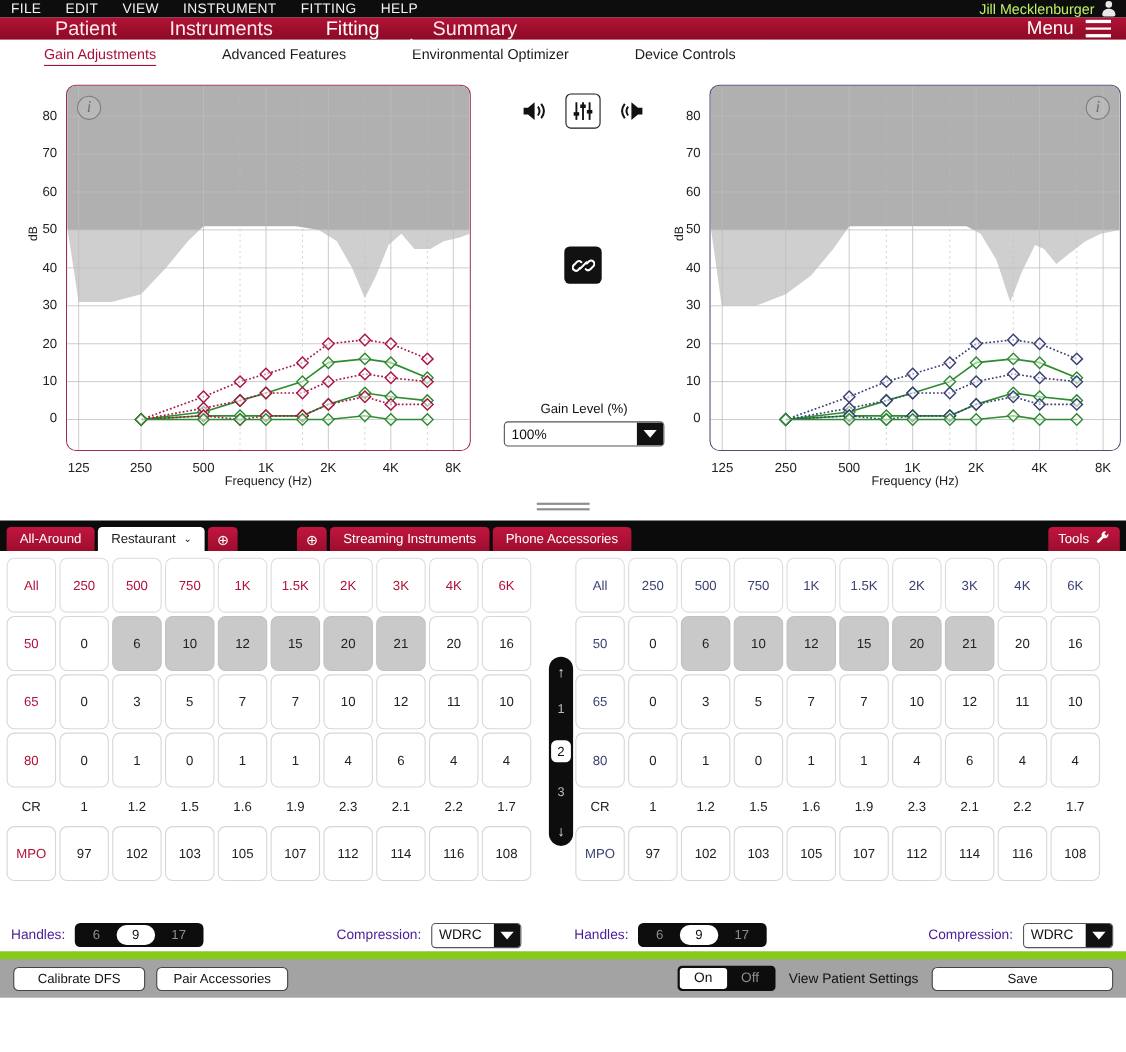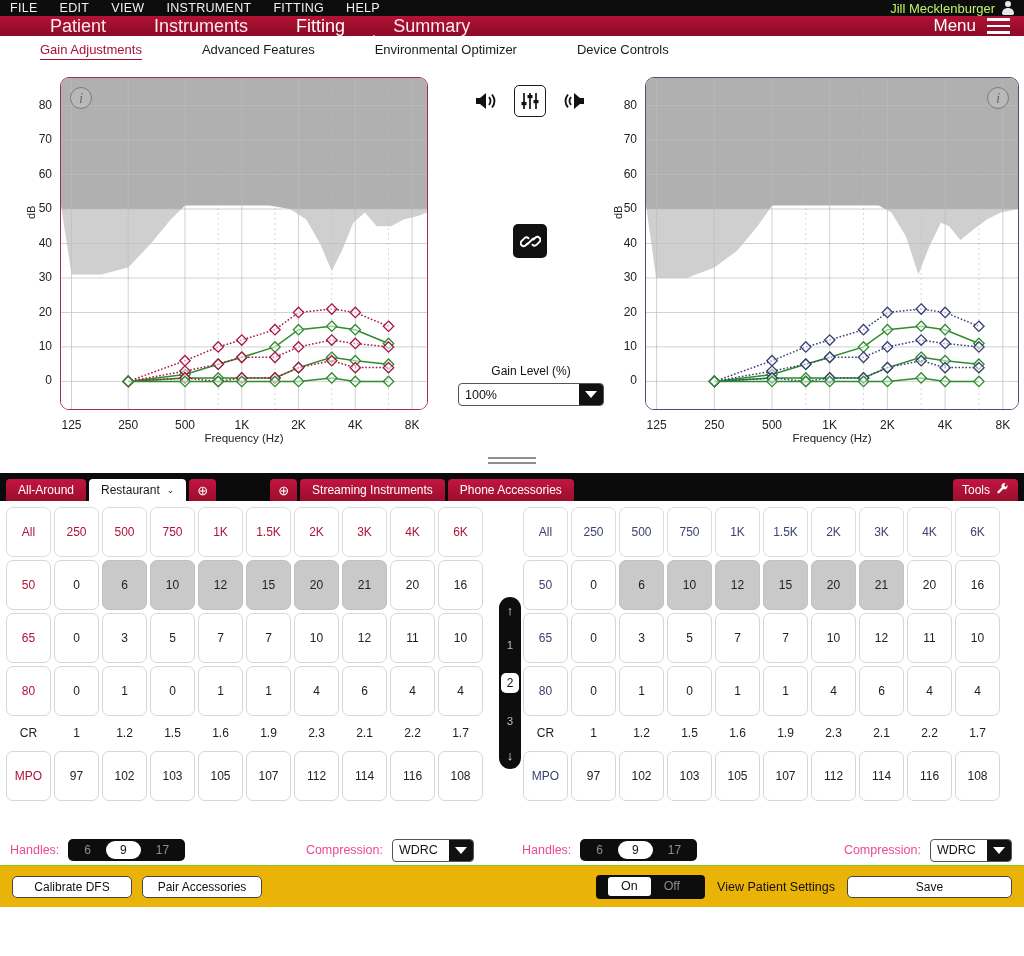--- a/index.html
+++ b/index.html
@@ -151,41 +151,41 @@
   }
   .stepper .sv { font-size: 11.5px; color: #bdbdbd; }
   .stepper .sv.cur {
     background: #fff; color: #111; border-radius: 5px; width: 18px; text-align: center;
     padding: 3px 0; font-size: 12px;
   }
   .stepper .ar { color: #e6e6e6; font-size: 13px; line-height: 1; }
 
   
   .hc-row { display: flex; align-items: center; height: 30px; padding-left: 10px; margin-top: 4px; }
-  .hc-label { font-size: 12.5px; color: #ec4899; margin-right: 9px; }
+  .hc-label { font-size: 12.5px; color: #4c1d95; margin-right: 9px; }
   .seg {
     background: #0d0d0d; border-radius: 5px; height: 22px; display: flex;
     align-items: center; padding: 0 4px; gap: 3px; cursor: pointer;
   }
   .seg .s { font-size: 12px; color: #8e8e8e; padding: 0 12px; }
   .seg .s.on { background: #fff; color: #111; border-radius: 9px; padding: 2px 14px; }
   .hc-spacer { flex: 1; }
   .sel-sm { width: 82px; }
 
   
   .bottombar {
-    height: 42px; border-top: 1px solid #84cc16; display: flex; align-items: center;
-    padding: 0 12px; background: #eab308;
+    height: 42px; border-top: 7px solid #84cc16; display: flex; align-items: center;
+    padding: 0 12px; background: #a3a3a3;
   }
   .btn {
     border: 1.2px solid #444; border-radius: 5px; height: 22px; min-width: 120px;
     display: flex; align-items: center; justify-content: center; font-size: 12px;
     color: #111; background: #fff; cursor: pointer; margin-right: 10px; padding: 0 10px;
   }
-  .onoff { background: #0d0d0d; border-radius: 4px; height: 23px; display: flex; align-items: center; padding: 12px; cursor: pointer; }
+  .onoff { background: #0d0d0d; border-radius: 4px; height: 23px; display: flex; align-items: center; padding: 2px; cursor: pointer; }
   .onoff .s { font-size: 12.5px; color: #8b8b8b; padding: 0 13px; line-height: 19px; }
   .onoff .s.on { background: #fff; color: #111; border-radius: 3px; }
   .vps { font-size: 12.5px; color: #111; margin: 0 12px; }
 </style>
 </head>
 <body>
 
 <div class="menubar">
   <span class="menubar-item">FILE</span>
   <span class="menubar-item">EDIT</span>

